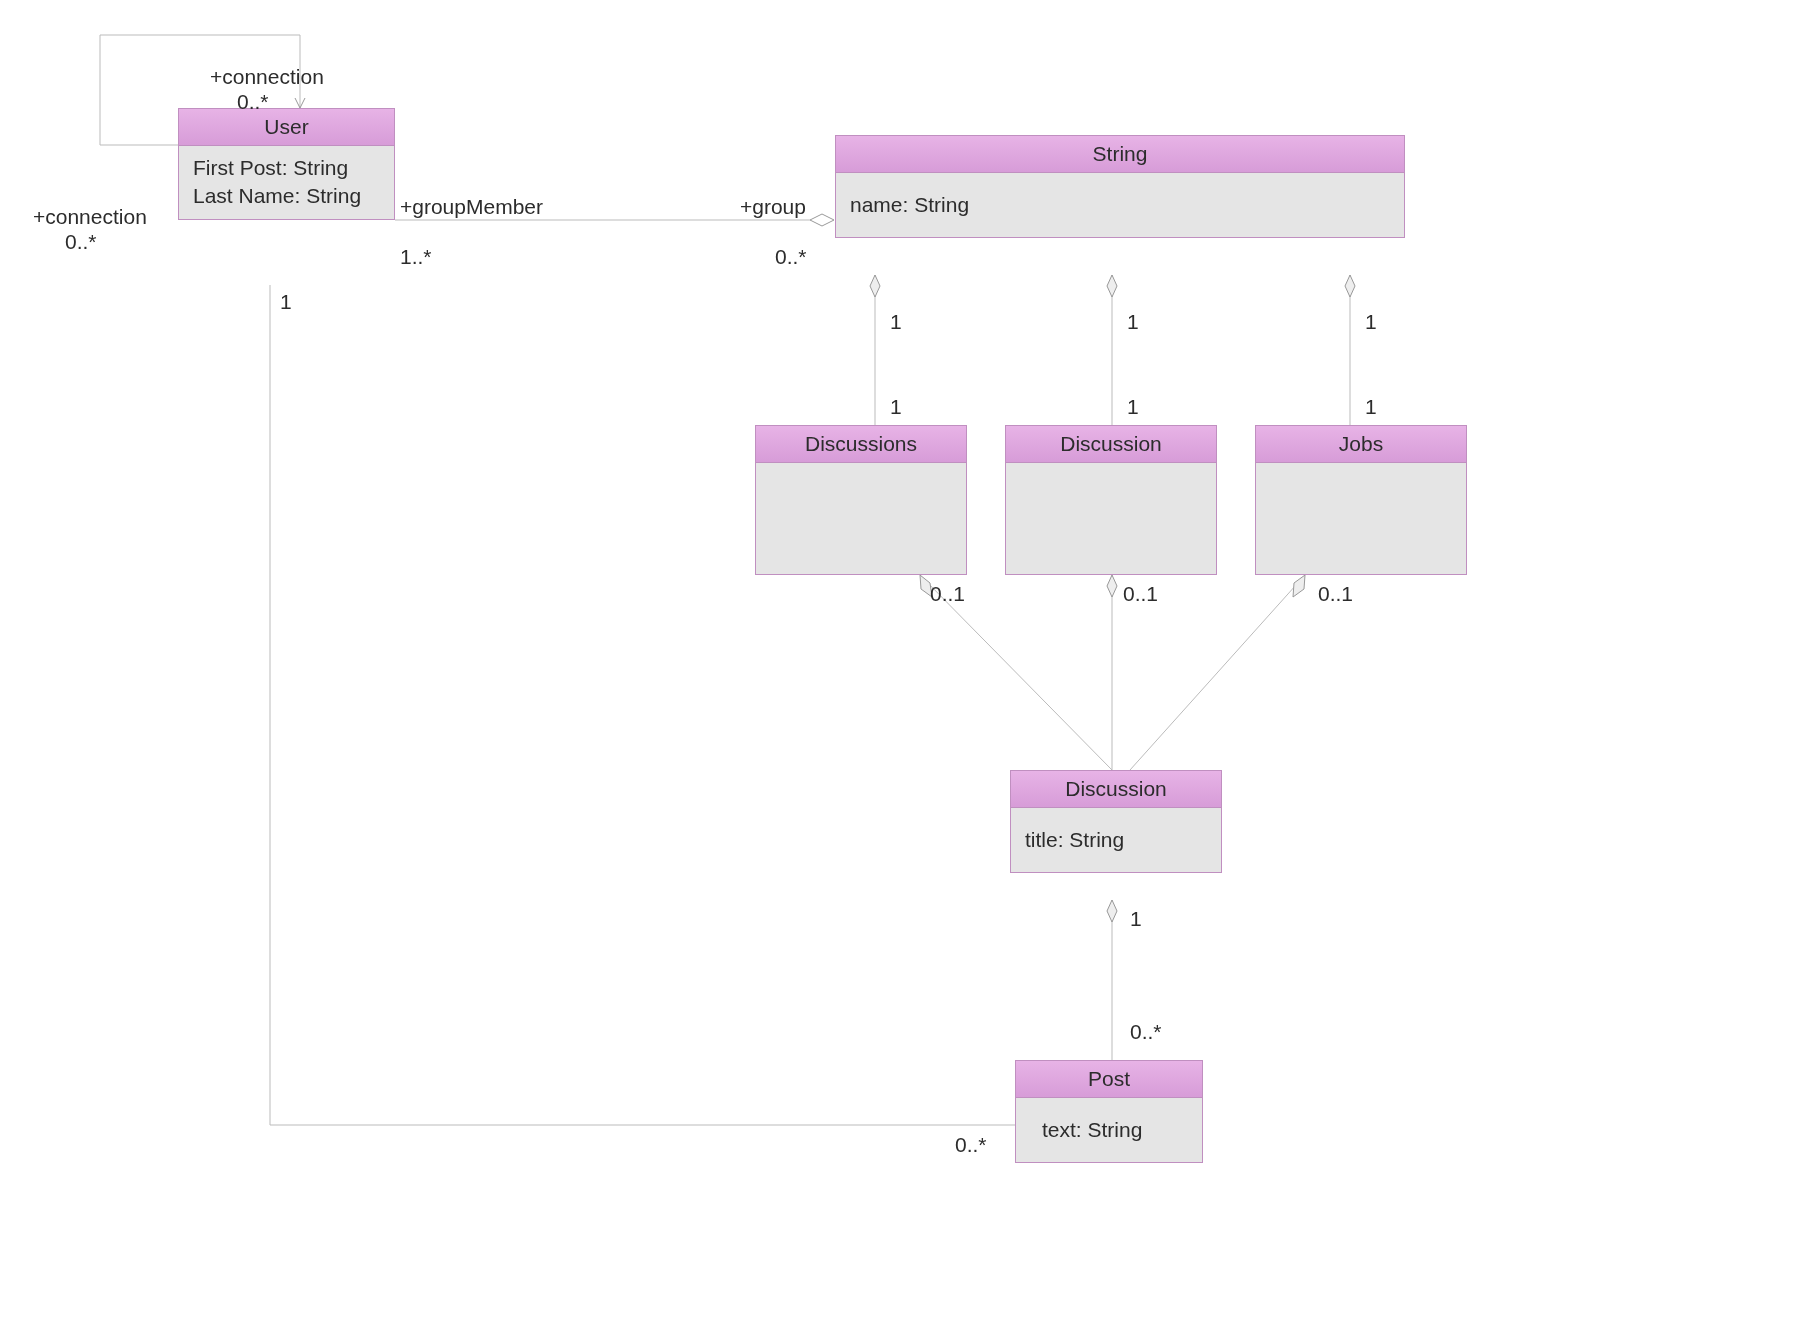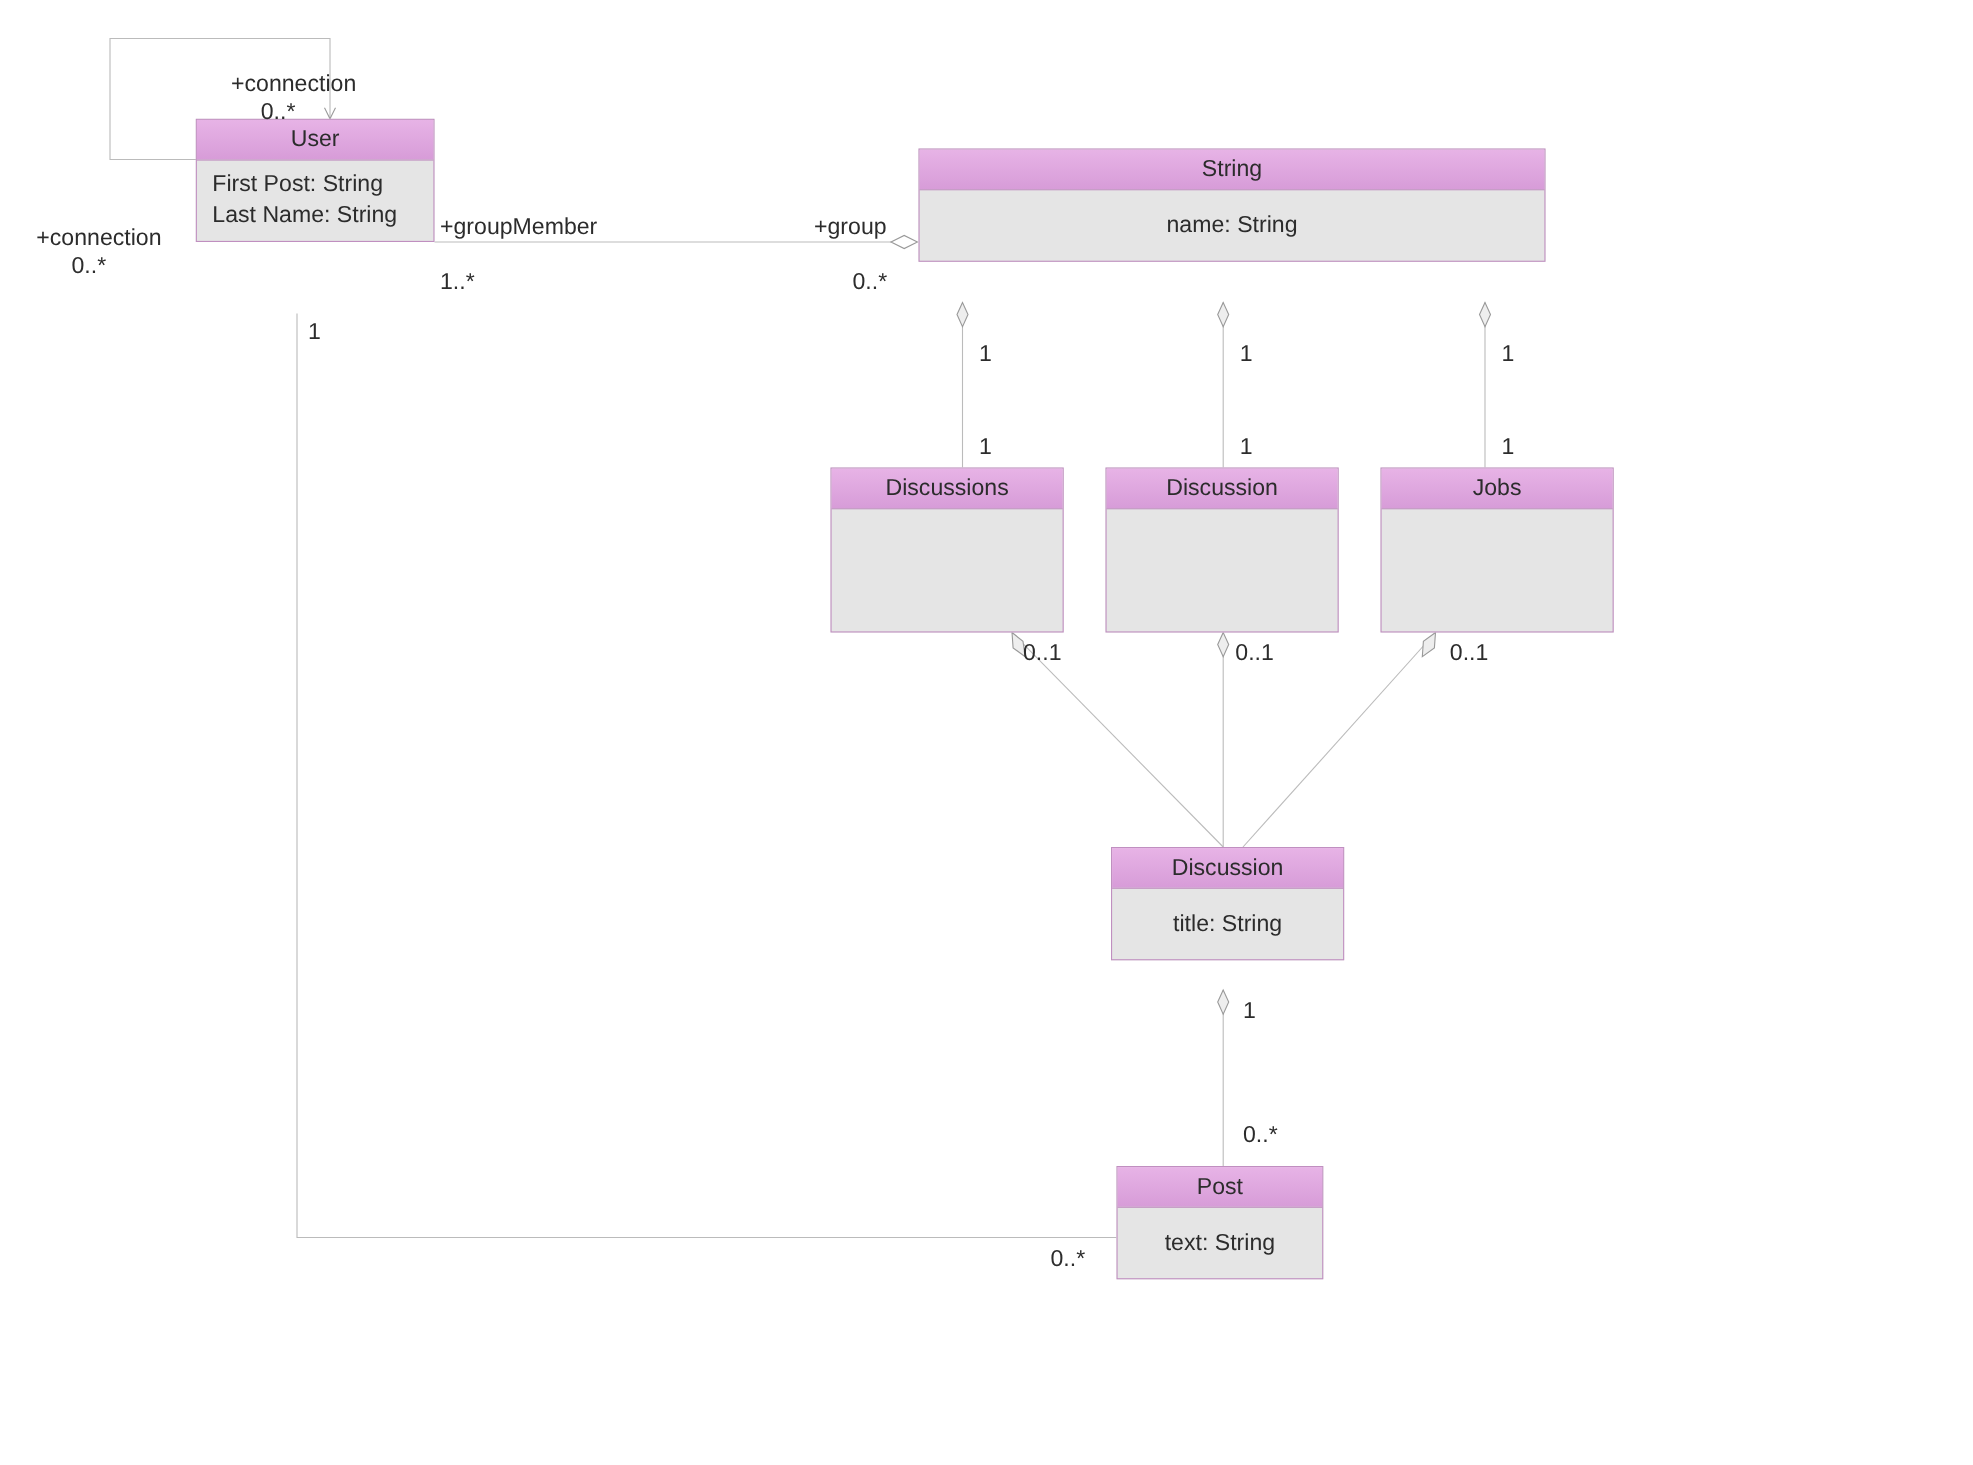--- a/index.html
+++ b/index.html
@@ -31,21 +31,21 @@
     font-weight: 500;
     border-bottom: 1px solid #c08fc0;
     color: #2c2c2c;
   }
   .class-body {
     padding: 8px 14px;
     text-align: left;
     color: #2c2c2c;
   }
   .class-body.center {
-    text-align: center;
+    text-align: left;
   }
   .label {
     position: absolute;
     color: #2c2c2c;
     white-space: nowrap;
   }
   svg.lines {
     position: absolute;
     left: 0; top: 0;
     width: 1794px;
@@ -128,21 +128,21 @@
 
   <div class="class-box" style="left:1010px; top:770px; width:212px;">
     <div class="class-title">Discussion</div>
     <div class="class-body center" style="padding:18px 14px;">
       <div class="attr-line">title: String</div>
     </div>
   </div>
 
   <div class="class-box" style="left:1015px; top:1060px; width:188px;">
     <div class="class-title">Post</div>
-    <div class="class-body center" style="padding:18px 14px;">
+    <div class="class-body center" style="padding:18px 14px;margin-left:12px;">
       <div class="attr-line">text: String</div>
     </div>
   </div>
 
   <div class="label" style="left:210px; top:65px;">+connection</div>
   <div class="label" style="left:237px; top:90px;">0..*</div>
 
   <div class="label" style="left:33px; top:205px;">+connection</div>
   <div class="label" style="left:65px; top:230px;">0..*</div>
 

